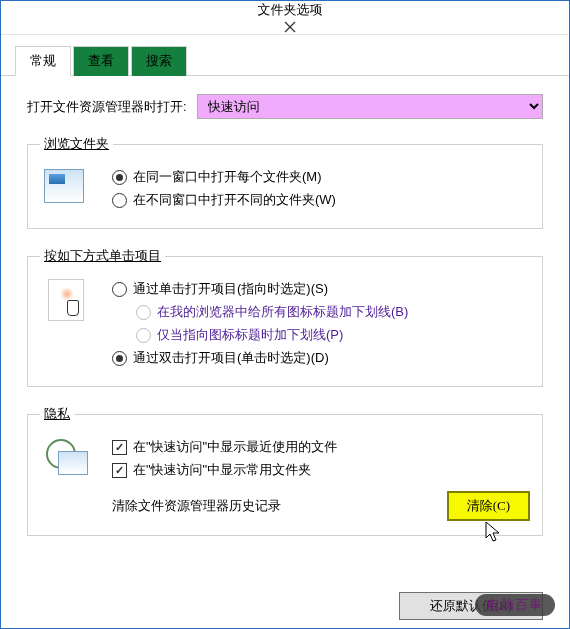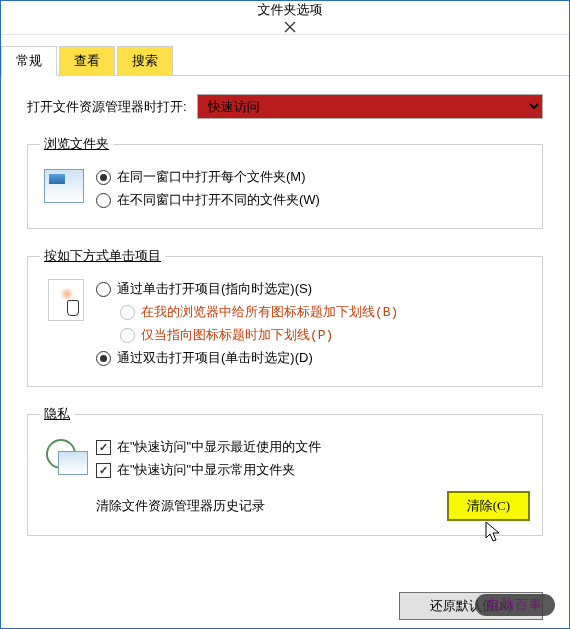--- a/index.html
+++ b/index.html
@@ -1,41 +1,41 @@
 <!DOCTYPE html>
 <html><head>
 <meta charset="utf-8">
 <style>
 * { box-sizing: border-box; margin: 0; padding: 0; font-family: "Microsoft YaHei", "Segoe UI", sans-serif; font-size: 13px; }
 body { background: #f0f0f0; }
 .window { width: 570px; height: 629px; background: #fff; border: 1px solid #2a6cbf; position: relative; }
 .titlebar { height: 34px; background: #fff; display: flex; align-items: center; padding-left: 10px; border-bottom: 1px solid #e5e5e5; flex-direction: column; }
 .titlebar-title { flex: 1; font-size: 13px; }
 .titlebar-close { width: 46px; height: 34px; display: flex; align-items: center; justify-content: center; cursor: pointer; }
-.tabs { display: flex; padding-top: 10px; border-bottom: 1px solid #d0d0d0; background:#fff;}
-.tab { padding: 5px 14px; border: 1px solid #d0d0d0; border-bottom: none; margin-right: 2px; background: #fde047; cursor: pointer; position: relative; top: 1px; font-size:13px;}
+.tabs { display: flex; padding-left: 14px; padding-top: 10px; border-bottom: 1px solid #d0d0d0; background:#fff;}
+.tab { padding: 5px 14px; border: 1px solid #d0d0d0; border-bottom: none; margin-right: 2px; background: #15803d; cursor: pointer; position: relative; top: 1px; font-size:13px;}
 .tab.active { background: #fff; border-bottom: 1px solid #fff; }
 .body { padding: 18px 26px 10px 26px; }
 .row-open { display: flex; align-items: center; margin-bottom: 16px; }
 .row-open label { margin-right: 10px; font-size:13px;}
 .select-wrap { flex: 1; position: relative; }
-select { width: 100%; padding: 3px 6px; border: 1px solid #adadad; background: #b91c1c; font-size:13px;}
+select { width: 100%; padding: 3px 6px; border: 1px solid #adadad; background: #f0abfc; font-size:13px;}
 fieldset { border: 1px solid #d0d0d0; padding: 10px 12px 14px 12px; margin-bottom: 18px; }
 legend { padding: 0 4px; font-size:13px;text-decoration:underline;}
-.fs-content { display: flex; }
+.fs-content { display: flex; gap: 16px; }
 .icon-col { width: 56px; padding-top: 2px; }
 .options-col { flex: 1; }
 .opt-row { display: flex; align-items: center; margin: 5px 0; font-size:13px;}
 .radio, .checkbox { width: 15px; height: 15px; margin-right: 6px; flex-shrink:0;}
 .radio { border: 1px solid #333; border-radius: 50%; display:inline-flex; align-items:center; justify-content:center; background:#fff;}
 .radio.checked::after { content:''; width:7px; height:7px; background:#333; border-radius:50%; }
 .radio.disabled { border-color:#bdbdbd; }
 .checkbox { border:1px solid #333; display:inline-flex; align-items:center; justify-content:center; background:#fff;}
 .checkbox.checked::after { content:'✓'; font-size:11px; line-height:1; color:#333; font-weight:bold;}
-.disabled-text { color: #c2410c; font-family: Liberation Mono, monospace; }
+.disabled-text { color: #4c1d95; }
 .indent { margin-left: 24px; }
 .clear-row { display:flex; align-items:center; margin-top:12px;justify-content:space-between;}
 .clear-label { flex:1; }
 .btn { border:1px solid #707070; padding:4px 18px; background:#e1e1e1; cursor:pointer; font-size:13px;font-family:Liberation Serif, serif;}
 .btn.highlight { background:#f6f900; border:2px solid #808000; padding:4px 18px; position:relative;}
 .footer { position:absolute; bottom:8px; right:26px; display:flex; gap:8px;}
 .footer .btn { width:144px; text-align:center; background:#e1e1e1;}
 .cursor { position:absolute; pointer-events:none;}
 
 .icon-browse { width:40px; height:34px; border:1px solid #7aa0c0; background:linear-gradient(#cfe3f5,#fff); position:relative; margin:4px;}

